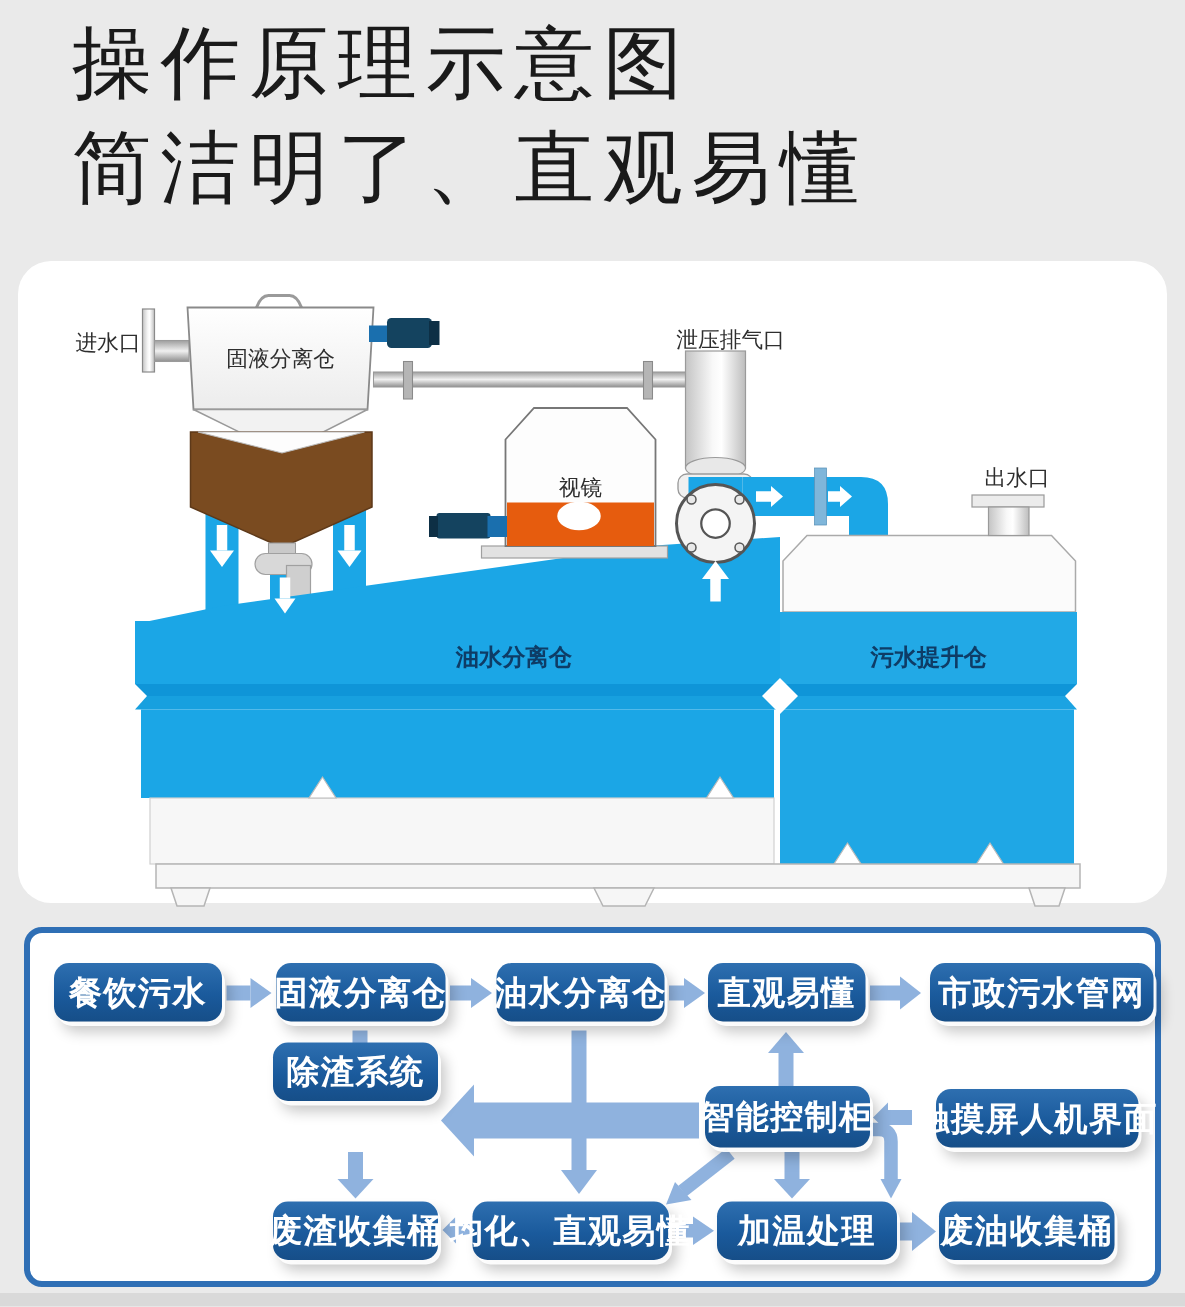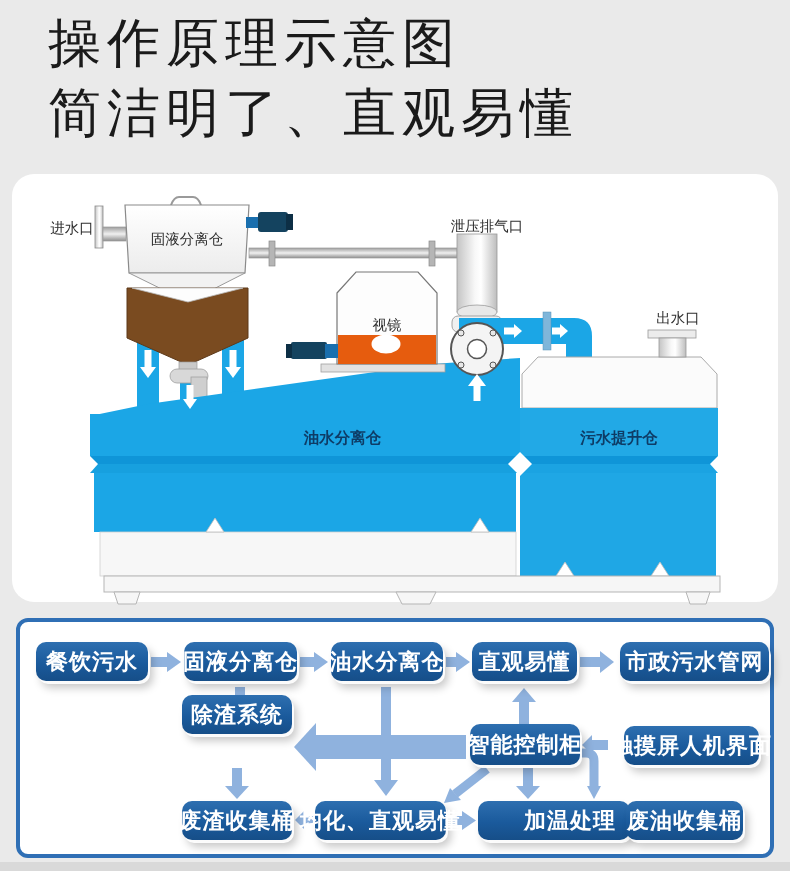--- a/index.html
+++ b/index.html
@@ -254,14 +254,14 @@
 <div class="node" style="left:36px;top:642px;width:112px;height:39px;">餐饮污水</div>
 <div class="node" style="left:184px;top:642px;width:113px;height:39px;">固液分离仓</div>
 <div class="node" style="left:331px;top:642px;width:112px;height:39px;">油水分离仓</div>
 <div class="node" style="left:472px;top:642px;width:105px;height:39px;">直观易懂</div>
 <div class="node" style="left:620px;top:642px;width:149px;height:39px;">市政污水管网</div>
 <div class="node" style="left:182px;top:695px;width:110px;height:39px;">除渣系统</div>
 <div class="node" style="left:470px;top:724px;width:110px;height:41px;">智能控制柜</div>
 <div class="node" style="left:612px;top:726px;width:135px;height:39px;margin-left:12px;">触摸屏人机界面</div>
 <div class="node" style="left:182px;top:801px;width:110px;height:39px;">废渣收集桶</div>
 <div class="node" style="left:315px;top:801px;width:131px;height:39px;">均化、直观易懂</div>
-<div class="node" style="left:478px;top:801px;width:120px;height:39px;padding-left:32px;">加温处理</div>
+<div class="node" style="left:478px;top:801px;width:120px;height:39px;">加温处理</div>
 <div class="node" style="left:626px;top:801px;width:117px;height:39px;">废油收集桶</div>
 
 </body></html>

